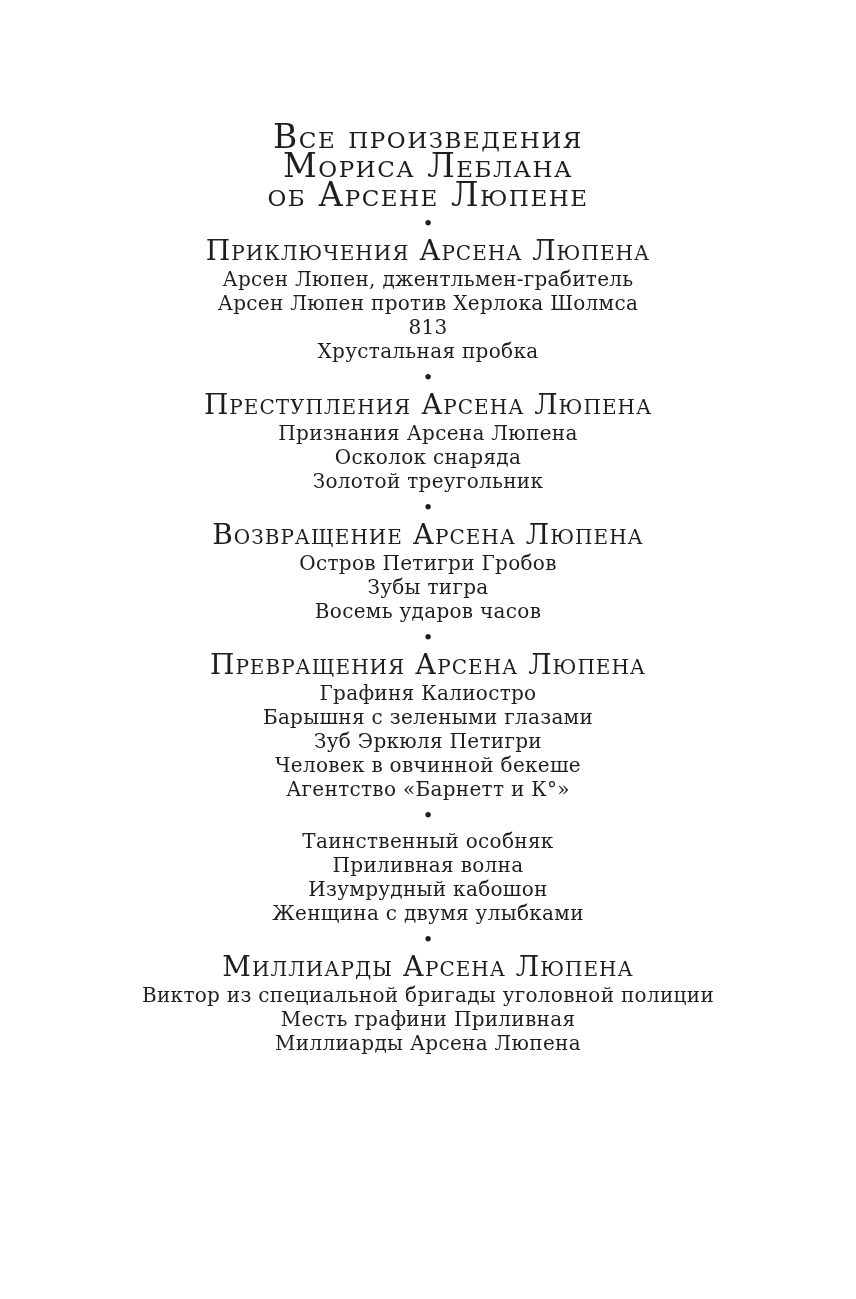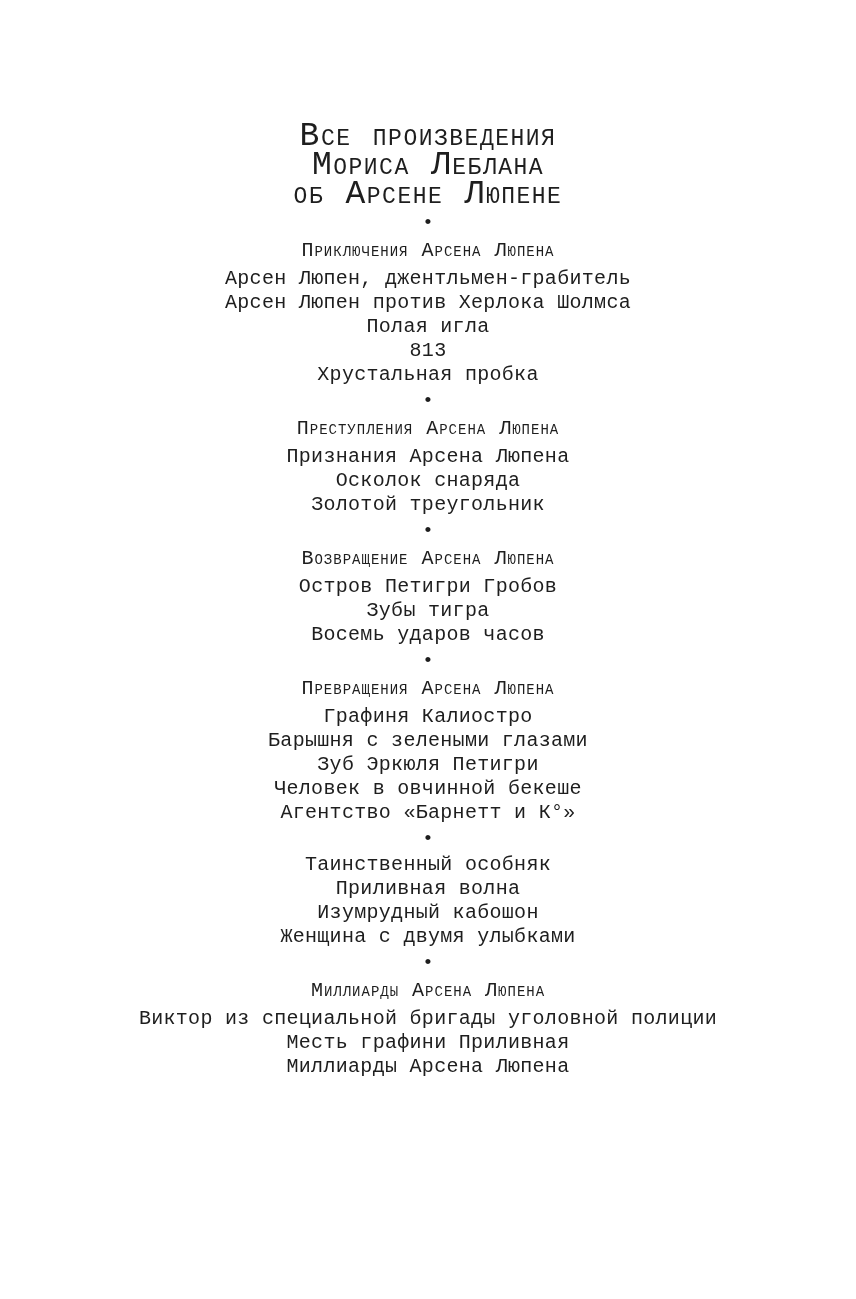--- a/index.html
+++ b/index.html
@@ -13,21 +13,20 @@
     color: #1e1e1e;
     font-family: "DejaVu Serif", "Liberation Serif", serif;
     overflow: hidden;
   }
   .page {
     width: 856px;
     height: 987px;
     box-sizing: border-box;
     padding-top: 122px;
     text-align: center;
-    font-family: Liberation Mono, monospace;
   }
   .series-title {
     font-variant: small-caps;
     font-variant-caps: small-caps;
     font-size: 33px;
     line-height: 29px;
     letter-spacing: 1.5px;
     font-weight: normal;
     margin: 0;
   }
@@ -35,21 +34,21 @@
     font-size: 19px;
     line-height: 28px;
     margin: 0;
   }
   .section {
     margin: 0;
   }
   .section-heading {
     font-variant: small-caps;
     font-variant-caps: small-caps;
-    font-size: 20px;
+    font-size: 28px;
     line-height: 28px;
     letter-spacing: 1px;
     font-weight: normal;
     margin: 0 0 2px 0;
   }
   .book-item {
     font-size: 20px;
     line-height: 24px;
     letter-spacing: 0.3px;
     margin: 0;
@@ -65,21 +64,20 @@
     <div>Мориса Леблана</div>
     <div>об Арсене Люпене</div>
   </h1>
 
   <div class="separator">•</div>
 
   <div class="section">
     <h2 class="section-heading">Приключения Арсена Люпена</h2>
     <div class="book-item">Арсен Люпен, джентльмен-грабитель</div>
     <div class="book-item">Арсен Люпен против Херлока Шолмса</div>
-    <div class="book-item">Полая игла</div>
     <div class="book-item">813</div>
     <div class="book-item">Хрустальная пробка</div>
   </div>
 
   <div class="separator">•</div>
 
   <div class="section">
     <h2 class="section-heading">Преступления Арсена Люпена</h2>
     <div class="book-item">Признания Арсена Люпена</div>
     <div class="book-item">Осколок снаряда</div>

